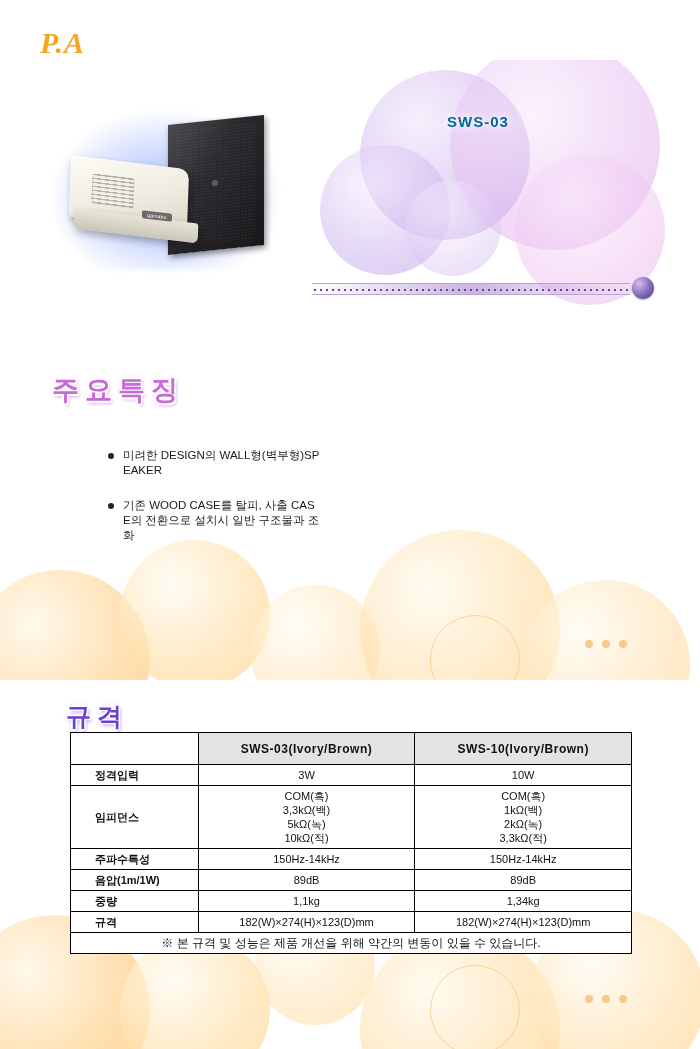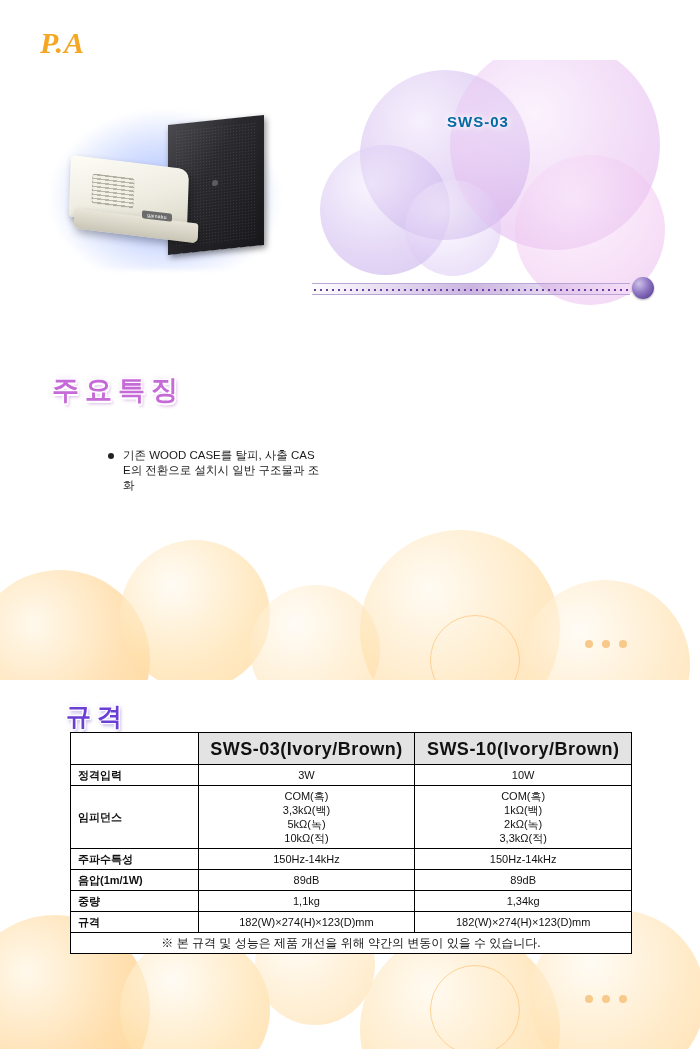--- a/index.html
+++ b/index.html
@@ -171,29 +171,29 @@
   table.spec td, table.spec th {
     border:1px solid #000;
     padding:3px 4px;
     text-align:center;
     font-weight:normal;
     line-height:14px;
   }
   table.spec thead td {
     background:#e3e3e3;
     font-weight:bold;
-    font-size:18px;
+    font-size:12px;
     letter-spacing:.5px;
     height:32px;
   }
   table.spec td.rowhead {
     background:#ffffff;
     font-weight:bold;
     text-align:left;
-    padding-left:7px;
+    padding-left:24px;
     width:128px;
   }
   table.spec td.col2, table.spec td.col3 { width:217px; }
   .multiline { white-space:pre-line; }
   td.note {
     text-align:right; font-size:12px; padding:3px 6px; letter-spacing:0;
   }
 </style>
 </head>
 <body>
@@ -248,20 +248,25 @@
     <div class="base"></div>
     <div class="badge">gainaku</div>
   </div>
 </div>
 
 <div class="sec-head" id="features-heading">주요특징</div>
 
 <div class="features">
   <div class="feature">
     <span class="dot"></span>
+    <span class="txt">미려한 DESIGN의 WALL형(벽부형)SP
+EAKER</span>
+  </div>
+  <div class="feature">
+    <span class="dot"></span>
     <span class="txt">기존 WOOD CASE를 탈피, 사출 CAS
 E의 전환으로 설치시 일반 구조물과 조
 화</span>
   </div>
 </div>
 
 <div class="sec-head" id="spec-heading">규격</div>
 
 <div class="spec-wrap">
   <table class="spec">

